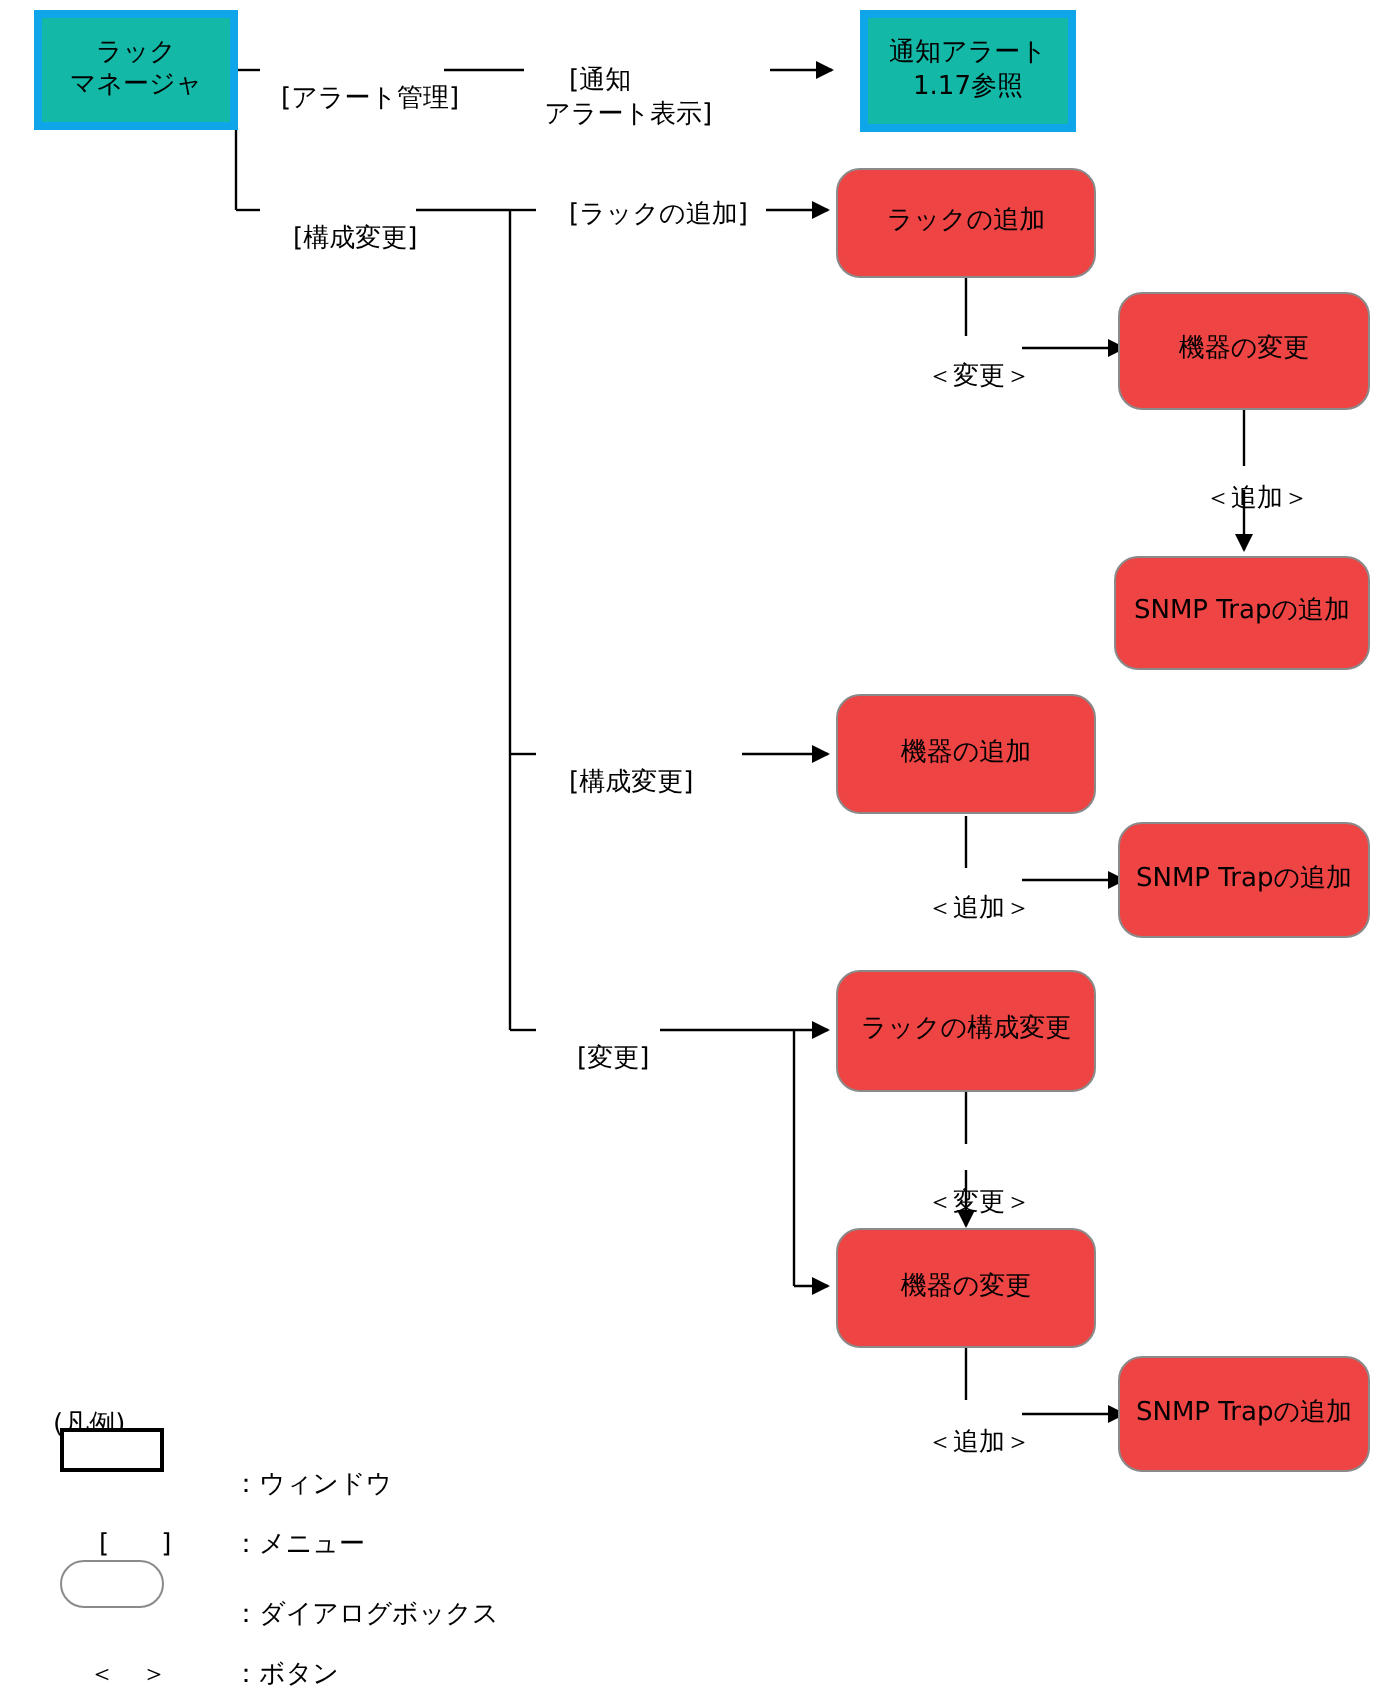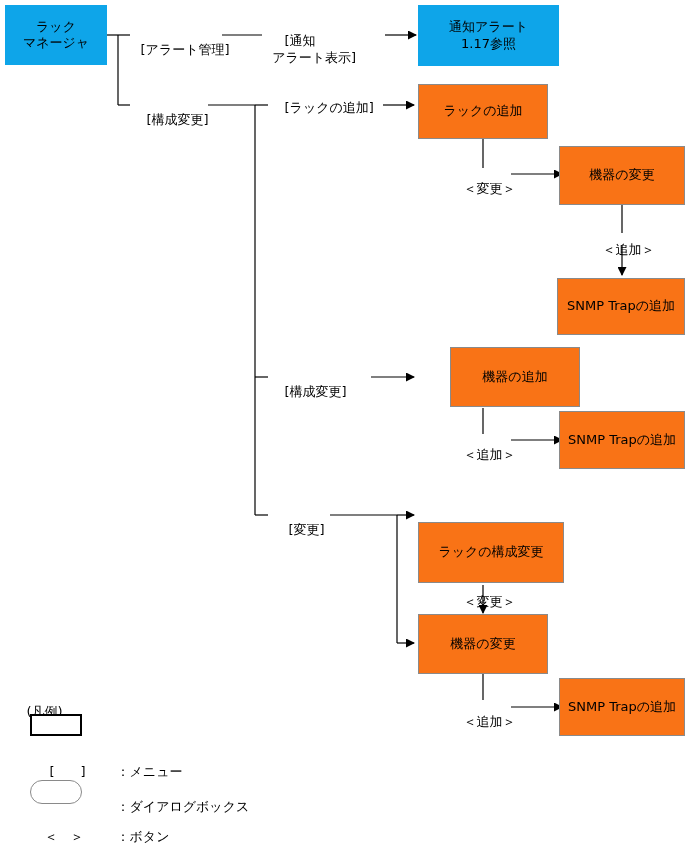--- a/index.html
+++ b/index.html
@@ -26,27 +26,28 @@
     box-sizing: border-box;
     display: flex;
     align-items: center;
     justify-content: center;
     text-align: center;
     line-height: 1.25;
     font-size: 13px;
     white-space: pre;
   }
   .window-node {
-    border: 6px solid #0ea5e9;
-    background: #0ea5e9;
+    border: 4px solid #0ea5e9;
+    background: #14b8a6;
+    margin-left: 12px;
   }
   .dialog-node {
     border: 1px solid #8a8a8a;
-    border-radius: 0;
-    background: #f97316;
+    border-radius: 12px;
+    background: #ef4444;
   }
   .label {
     position: absolute;
     font-size: 13px;
     white-space: pre;
     line-height: 1.25;
     color: #000000;
   }
   .menu-label { }
   .button-label { }
@@ -169,46 +170,46 @@
   </div>
 
   <div class="label menu-label" style="left:268px; top:368px;">
     <span>[構成変更]</span>
   </div>
 
   <div class="label menu-label" style="left:272px; top:506px;">
     <span>[変更]</span>
   </div>
 
-  <div class="node window-node" style="left:418px; top:5px; width:141px; height:61px;">
+  <div class="node window-node" style="left:418px; top:5px; width:108px; height:61px;">
     <span>通知アラート
 1.17参照</span>
   </div>
 
   <div class="node dialog-node" style="left:418px; top:84px; width:130px; height:55px;">
     <span>ラックの追加</span>
   </div>
 
   <div class="node dialog-node" style="left:559px; top:146px; width:126px; height:59px;">
     <span>機器の変更</span>
   </div>
 
   <div class="node dialog-node" style="left:557px; top:278px; width:128px; height:57px;">
     <span>SNMP Trapの追加</span>
   </div>
 
-  <div class="node dialog-node" style="left:418px; top:347px; width:130px; height:60px;margin-left:32px;">
+  <div class="node dialog-node" style="left:418px; top:347px; width:130px; height:60px;">
     <span>機器の追加</span>
   </div>
 
   <div class="node dialog-node" style="left:559px; top:411px; width:126px; height:58px;">
     <span>SNMP Trapの追加</span>
   </div>
 
-  <div class="node dialog-node" style="left:418px; top:485px; width:146px; height:61px;margin-top:37px;">
+  <div class="node dialog-node" style="left:418px; top:485px; width:130px; height:61px;">
     <span>ラックの構成変更</span>
   </div>
 
   <div class="node dialog-node" style="left:418px; top:614px; width:130px; height:60px;">
     <span>機器の変更</span>
   </div>
 
   <div class="node dialog-node" style="left:559px; top:678px; width:126px; height:58px;">
     <span>SNMP Trapの追加</span>
   </div>
@@ -231,20 +232,23 @@
 
   <div class="label button-label" style="left:447px; top:698px;">
     <span>＜追加＞</span>
   </div>
 
   <div class="legend-title" style="left:10px; top:688px;">
     <span>(凡例)</span>
   </div>
 
   <div class="legend-window-swatch" style="left:30px; top:714px; width:52px; height:22px;"></div>
+  <div class="legend-row-text" style="left:100px; top:718px;">
+    <span>：ウィンドウ</span>
+  </div>
 
   <div class="legend-menu-swatch" style="left:33px; top:748px;">
     <span>[　　]</span>
   </div>
   <div class="legend-row-text" style="left:100px; top:748px;">
     <span>：メニュー</span>
   </div>
 
   <div class="legend-dialog-swatch" style="left:30px; top:780px; width:52px; height:24px;"></div>
   <div class="legend-row-text" style="left:100px; top:783px;">

